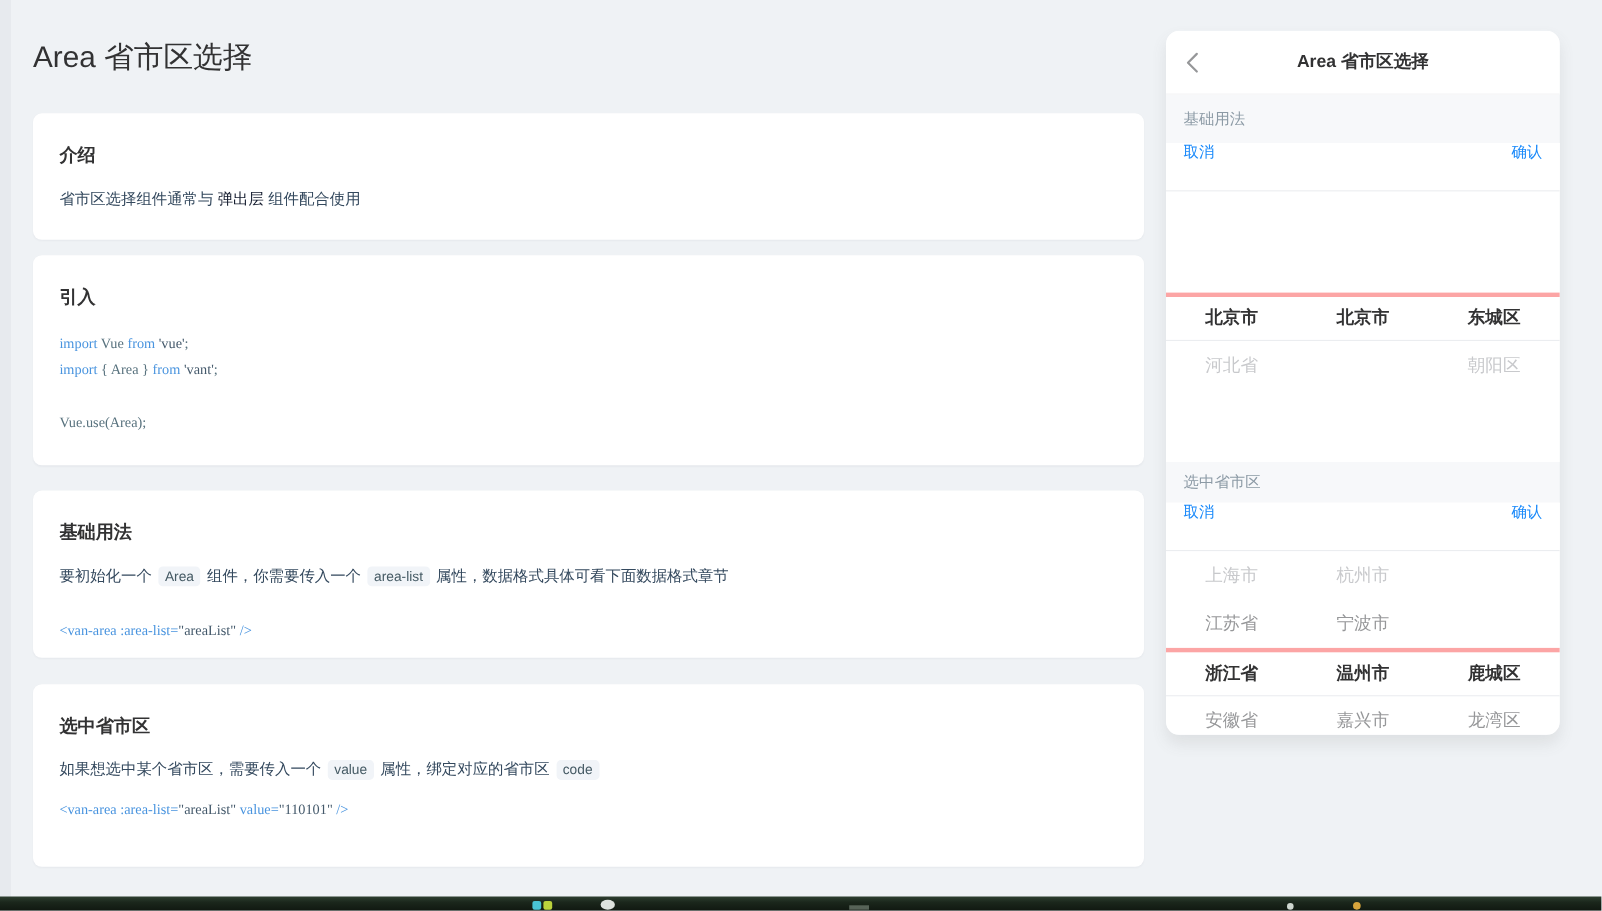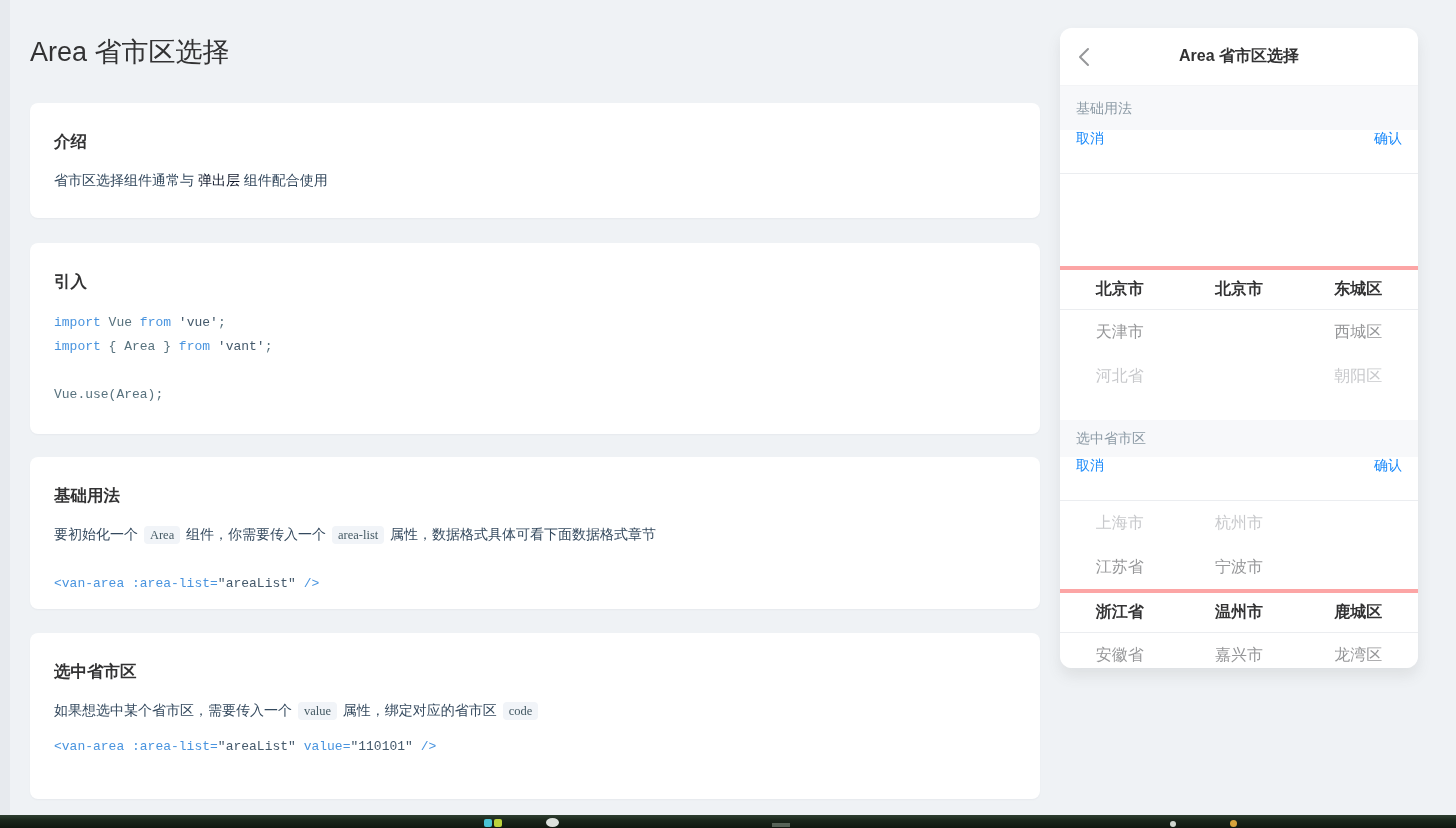--- a/index.html
+++ b/index.html
@@ -3,28 +3,28 @@
 <meta charset="utf-8">
 <style>
   *{margin:0;padding:0;box-sizing:border-box}
   html,body{width:1456px;height:828px;overflow:hidden}
   body{position:relative;background:#eff2f5;font-family:"Liberation Sans","DejaVu Sans",sans-serif;color:#323233}
   .left-strip{position:absolute;left:0;top:0;width:10px;height:828px;background:#e7eaee}
   
   .doc{position:absolute;left:30px;top:0;width:1010px}
   .page-title{margin-top:34px;font-size:27px;font-weight:500;color:#323233}
   .card{background:#fff;border-radius:8px;box-shadow:0 1px 2px rgba(31,35,41,.04);padding:28px 24px 27px;margin-top:33px}
-  .card.c2{margin-top:25px;}
+  .card.c2{margin-top:14px;}
   .card.c3{margin-top:23px;padding-bottom:13px}
   .card.c4{margin-top:24px;padding-bottom:40px}
   .card h3{font-size:16.5px;font-weight:700;color:#323233;line-height:20px}
   .para{margin-top:18px;font-size:14px;line-height:22px;color:#34495e}
-  .para .chip{font-family:Liberation Serif, serif;font-size:12.5px;line-height:1;background:#f1f4f8;color:#455a64;padding:2px 6px;border-radius:4px;margin:0 2px}
+  .para .chip{font-family:Liberation Sans, sans-serif;font-size:12.5px;line-height:1;background:#f1f4f8;color:#455a64;padding:2px 6px;border-radius:4px;margin:0 2px}
   .para .link{color:#0f172a;cursor:pointer}
-  .codeblock{margin-top:20px;font-family:Liberation Mono, monospace;font-size:13px;line-height:24px;color:#58727e;white-space:pre}
+  .codeblock{margin-top:20px;font-family:Liberation Serif, serif;font-size:13px;line-height:24px;color:#58727e;white-space:pre}
   .codeblock.single{margin-top:27px}
   .codeblock.partial{margin-top:14px}
   .code-line{height:24px}
   .kw,.tag{color:#4994df}
   .str,.attr-str{color:#44596b}
   .section-h2{margin-top:48px;font-size:21px;font-weight:500;color:#323233;line-height:26px}
   
   .phone{position:absolute;left:1060px;top:28px;width:358px;height:640px;background:#f7f8fa;border-radius:12px;box-shadow:0 8px 14px rgba(100,101,102,.12);overflow:hidden}
   .navbar{height:58px;background:#fff;position:relative;display:flex;align-items:center;justify-content:center;border-bottom:1px solid #f3f4f6}
   .nav-title{font-size:16px;font-weight:600;color:#323233}
@@ -99,25 +99,20 @@
     <div class="toolbar">
       <span>取消</span>
       <span>确认</span>
     </div>
     <div class="picker1 rows lead-empty">
         <div class="row selected">
           <div class="cell">北京市</div>
           <div class="cell">北京市</div>
           <div class="cell">东城区</div>
         </div>
-        <div class="row near">
-          <div class="cell">天津市</div>
-          <div class="cell"></div>
-          <div class="cell">西城区</div>
-        </div>
         <div class="row far">
           <div class="cell">河北省</div>
           <div class="cell"></div>
           <div class="cell">朝阳区</div>
         </div>
       </div>
   </div>
 
   <div class="demo-label short">选中省市区</div>
   <div class="white-block">

